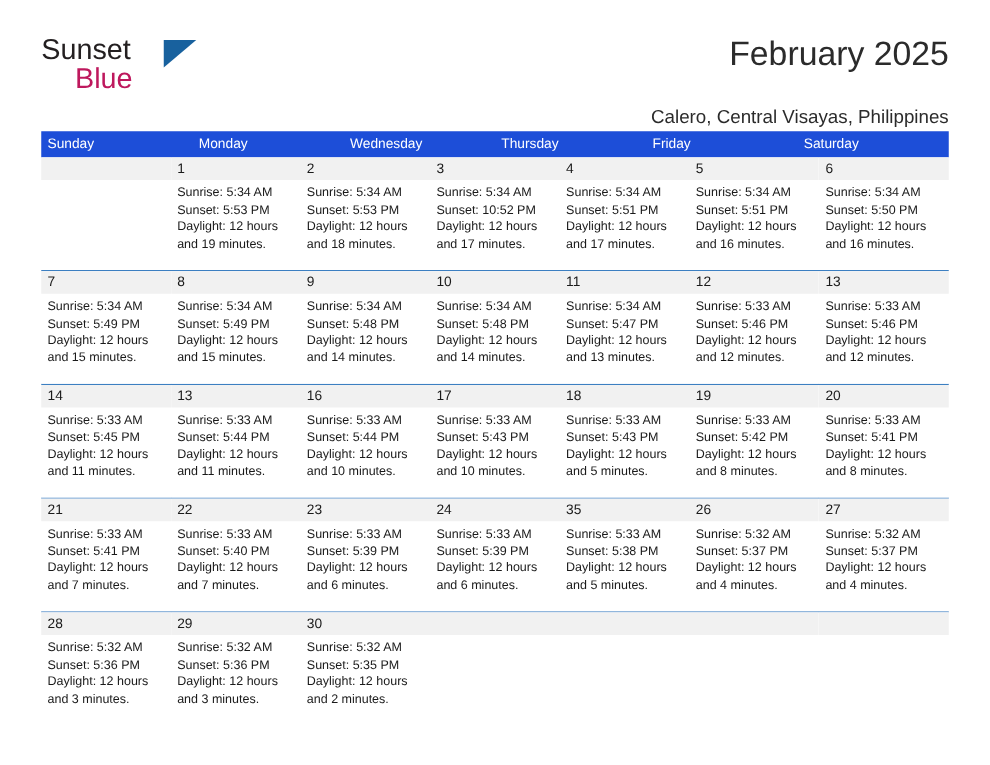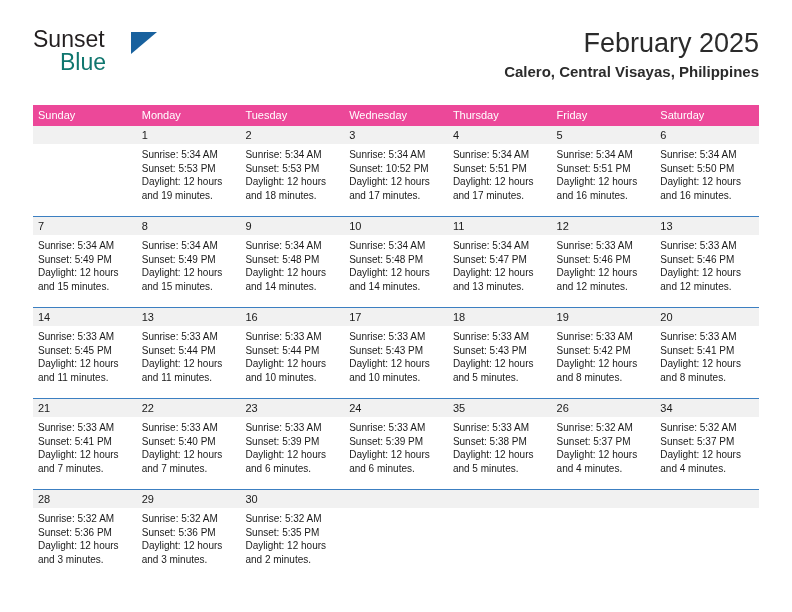--- a/index.html
+++ b/index.html
@@ -43,21 +43,21 @@
     font-size: 23px;
     letter-spacing: 0px;
     color: #231f20;
     line-height: 26px;
   }
   .brand-blue {
     position: absolute;
     left: 27px;
     top: 23px;
     font-size: 23px;
-    color: #0f766e;
+    color: #be185d;
     line-height: 26px;
   }
   .brand-triangle {
     position: absolute;
     left: 98px;
     top: 6px;
     width: 0;
     height: 0;
     border-left: 26px solid #18619e;
     border-bottom: 22px solid transparent;
@@ -72,35 +72,34 @@
   .cal-title {
     font-size: 27px;
     color: #2b2b2b;
     line-height: 34px;
     white-space: nowrap;
   }
   .cal-subtitle {
     font-size: 15px;
     color: #2b2b2b;
     line-height: 22px;
-    margin-top: 1px;
+    margin-top: 23px;
     white-space: nowrap;
-    font-weight: bold;
   }
 
   
   .calendar {
     position: absolute;
     left: 33px;
     top: 105px;
     width: 726px;
   }
   .weekday-row {
     display: flex;
-    background: #ec4899;
+    background: #1d4ed8;
     height: 21px;
   }
   .weekday {
     flex: 1 1 0;
     min-width: 0;
     color: #ffffff;
     font-size: 11px;
     line-height: 21px;
     padding-left: 5px;
     box-sizing: border-box;
@@ -162,21 +161,20 @@
       <div class="cal-title">February 2025</div>
       <div class="cal-subtitle">Calero, Central Visayas, Philippines</div>
     </div>
 
   </div>
 
   <div class="calendar">
     <div class="weekday-row" id="weekday-row">
         <div class="weekday">Sunday</div>
         <div class="weekday">Monday</div>
-        <div class="weekday">Tuesday</div>
         <div class="weekday">Wednesday</div>
         <div class="weekday">Thursday</div>
         <div class="weekday">Friday</div>
         <div class="weekday">Saturday</div>
       </div>
     <div id="weeks-container">
         <div class="week-row first">
           <div class="day-cell empty">
             <div class="day-number-band"></div>
           </div>
@@ -414,21 +412,21 @@
           <div class="day-cell">
             <div class="day-number-band">26</div>
             <div class="day-info">
               <div>Sunrise: 5:32 AM</div>
               <div>Sunset: 5:37 PM</div>
               <div>Daylight: 12 hours</div>
               <div>and 4 minutes.</div>
             </div>
           </div>
           <div class="day-cell">
-            <div class="day-number-band">34</div>
+            <div class="day-number-band">27</div>
             <div class="day-info">
               <div>Sunrise: 5:32 AM</div>
               <div>Sunset: 5:37 PM</div>
               <div>Daylight: 12 hours</div>
               <div>and 4 minutes.</div>
             </div>
           </div>
         </div>
         <div class="week-row">
           <div class="day-cell">

